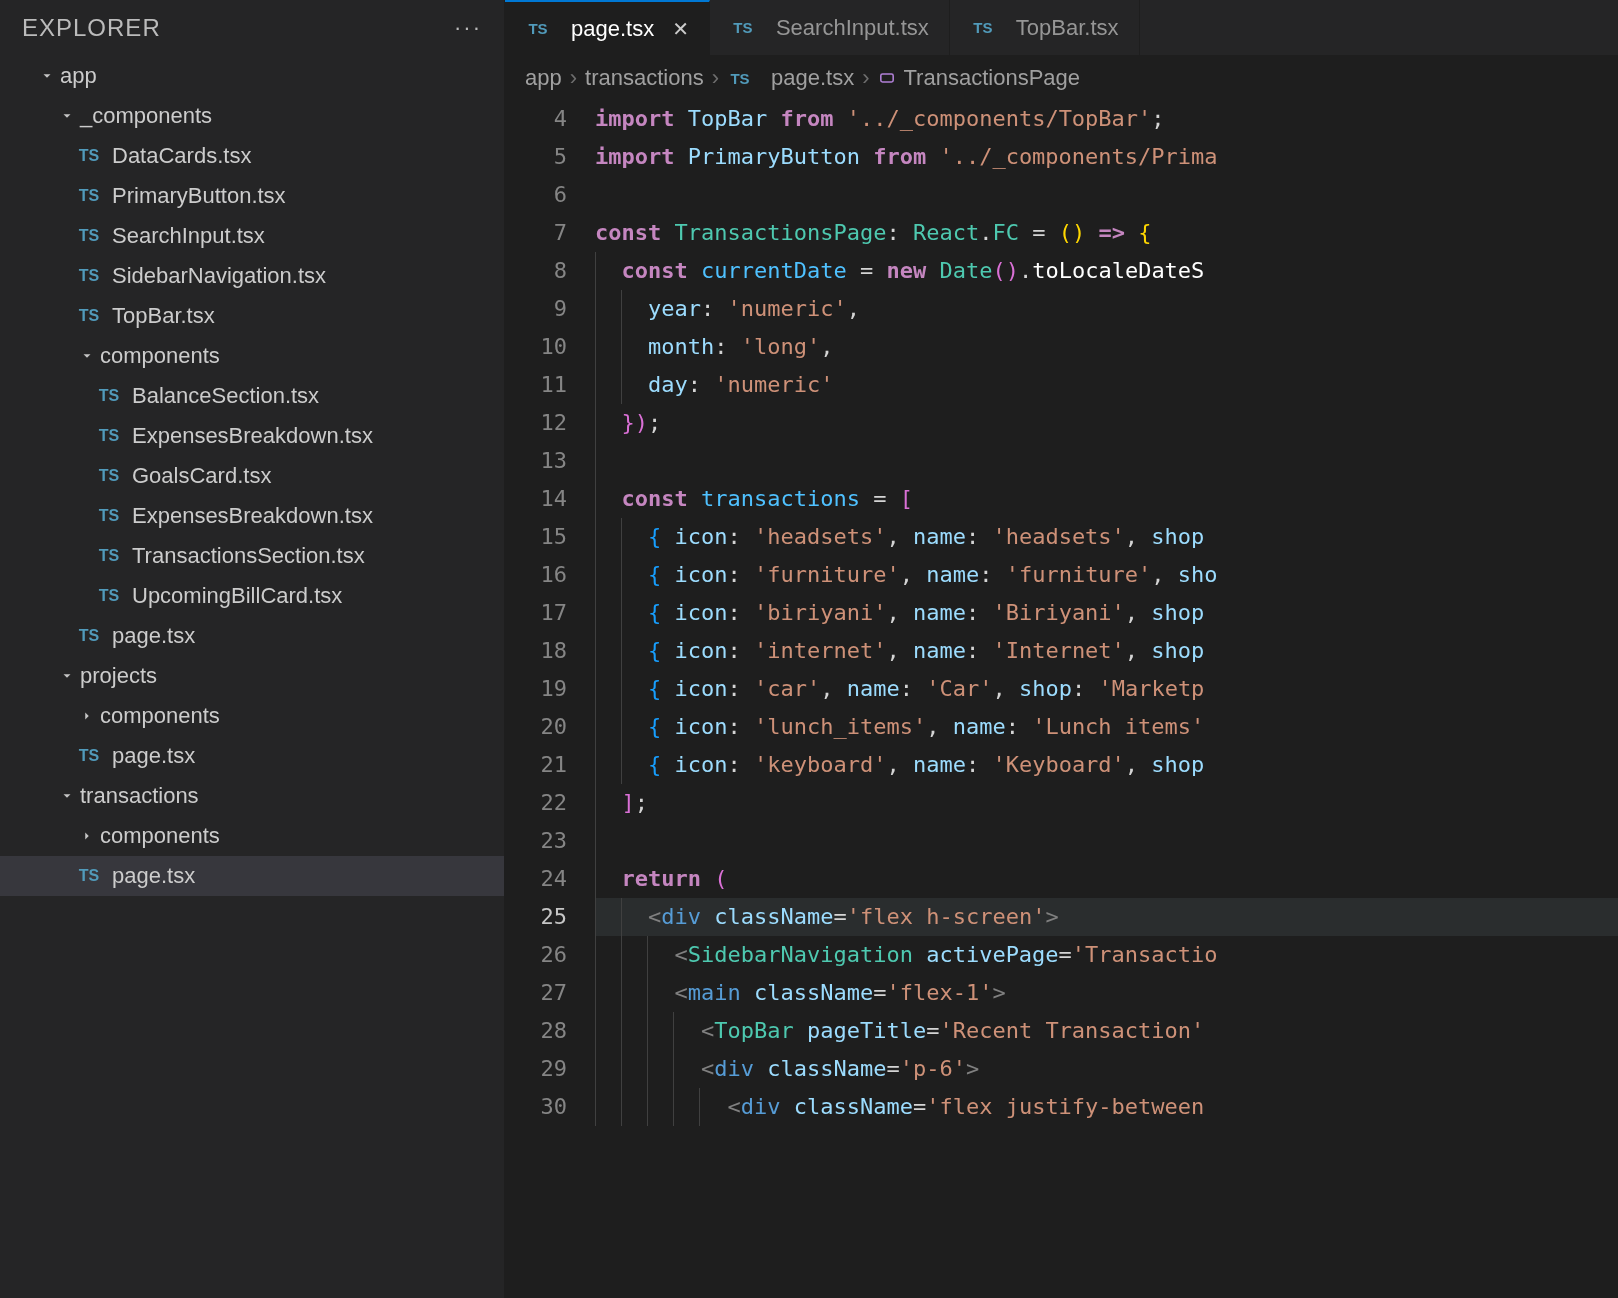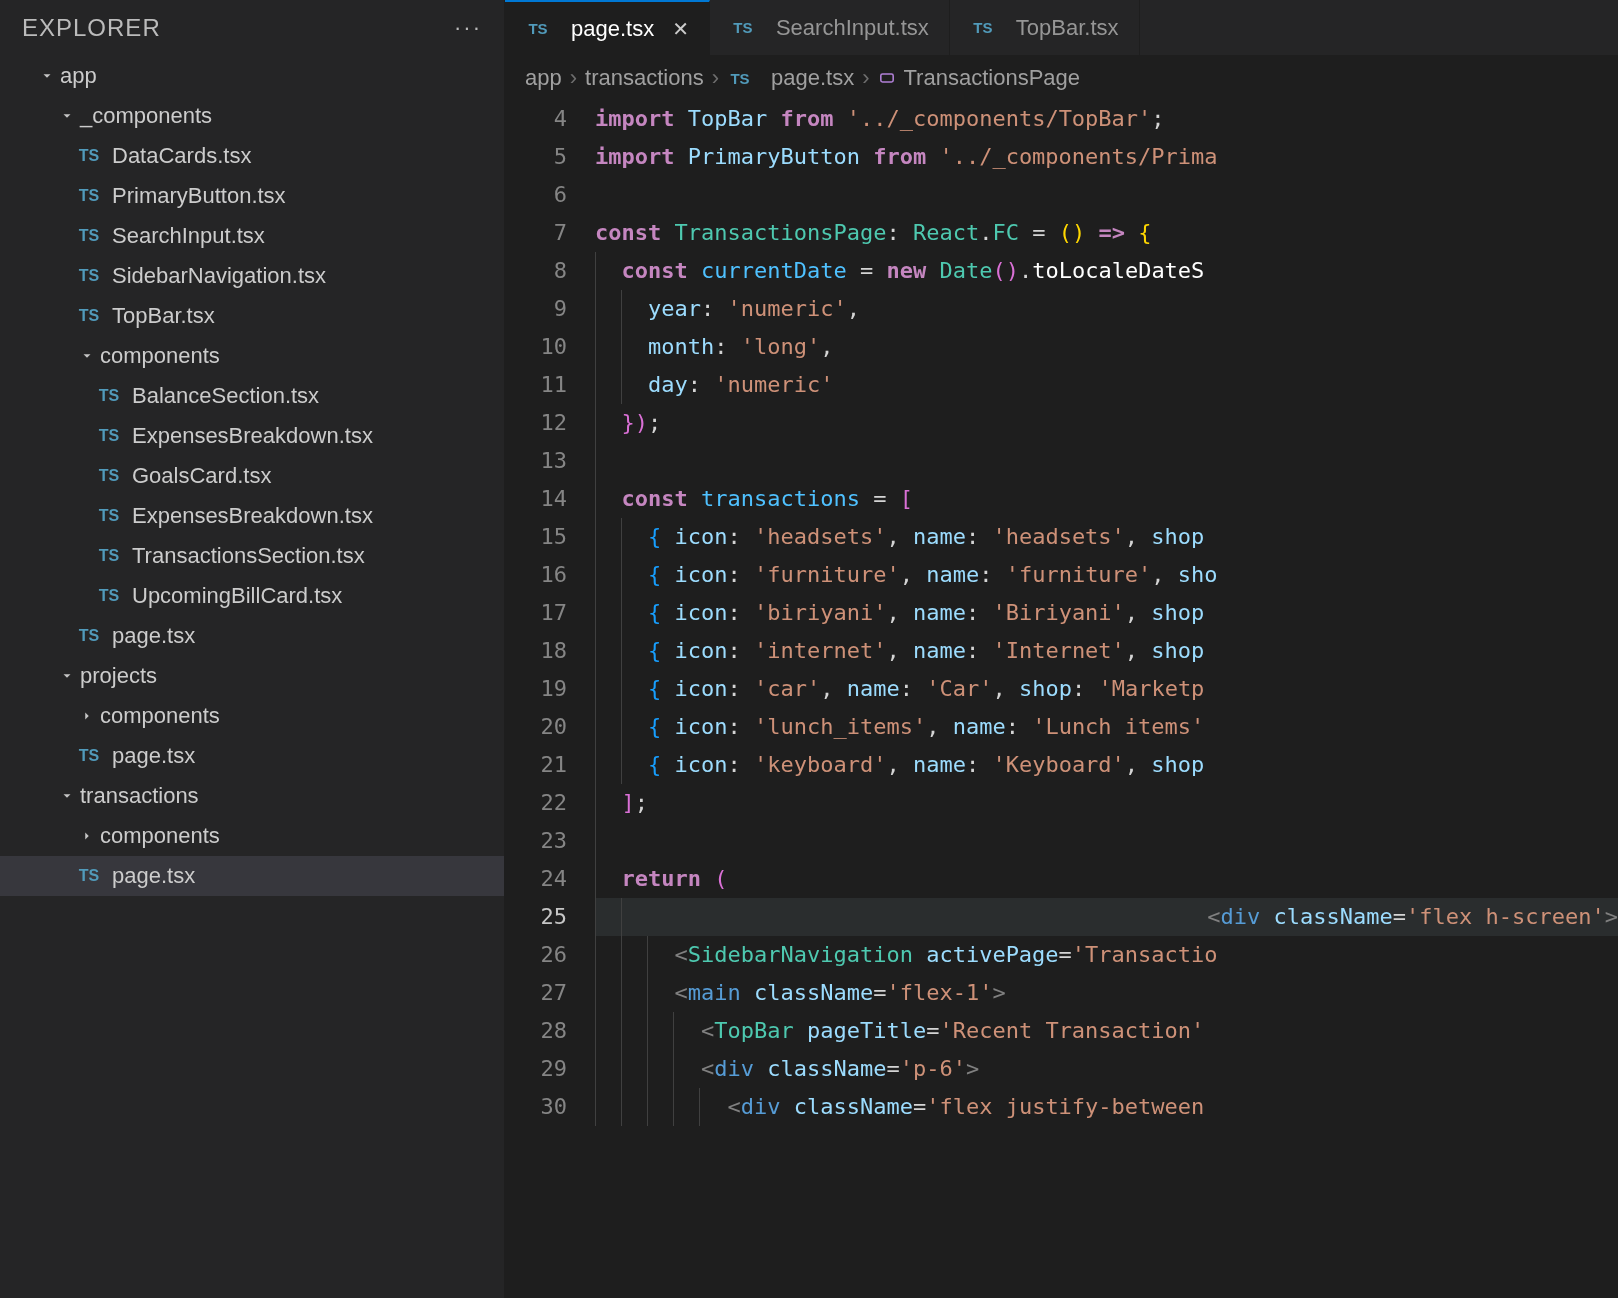--- a/index.html
+++ b/index.html
@@ -152,21 +152,21 @@
   }
   .gutter .ln { height: 38px; }
   .gutter .ln.current { color: #c6c6c6; }
   .code {
     flex: 1;
     white-space: pre;
     color: #d4d4d4;
     overflow: hidden;
   }
   .code-line { height: 38px; position: relative; }
-  .code-line.hl { background: #2a2d2e; text-align: right; }
+  .code-line.hl { background: #2a2d2e; }
   .indent-guide {
     position: absolute;
     top: 0;
     bottom: 0;
     width: 1px;
     background: #404040;
   }
   .tk-keyword { color: #c586c0; font-weight: bold; }
   .tk-type    { color: #4ec9b0; }
   .tk-var     { color: #9cdcfe; }

